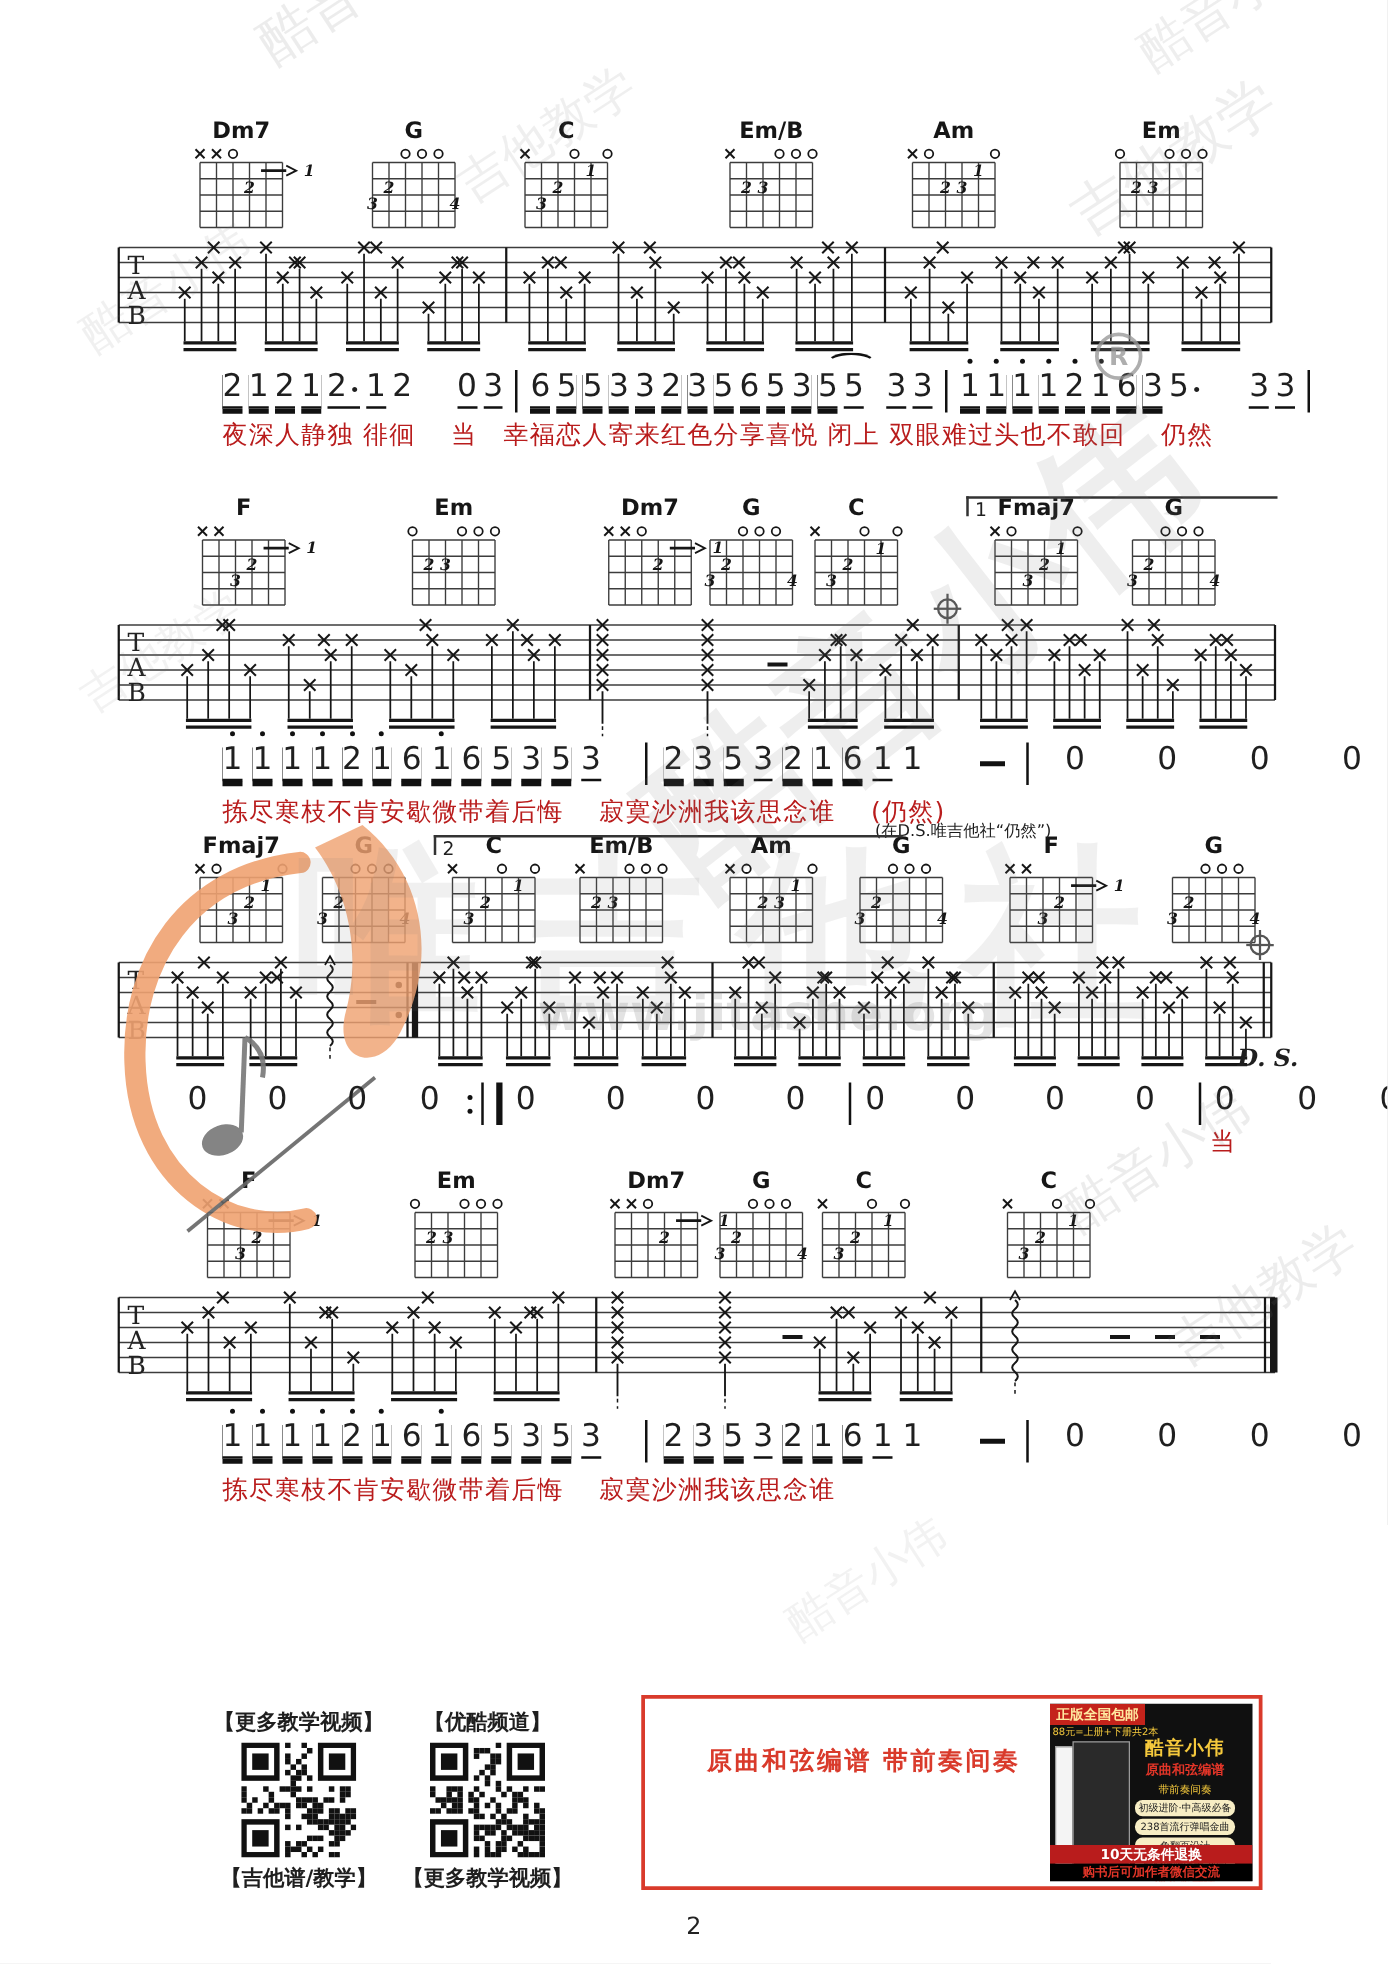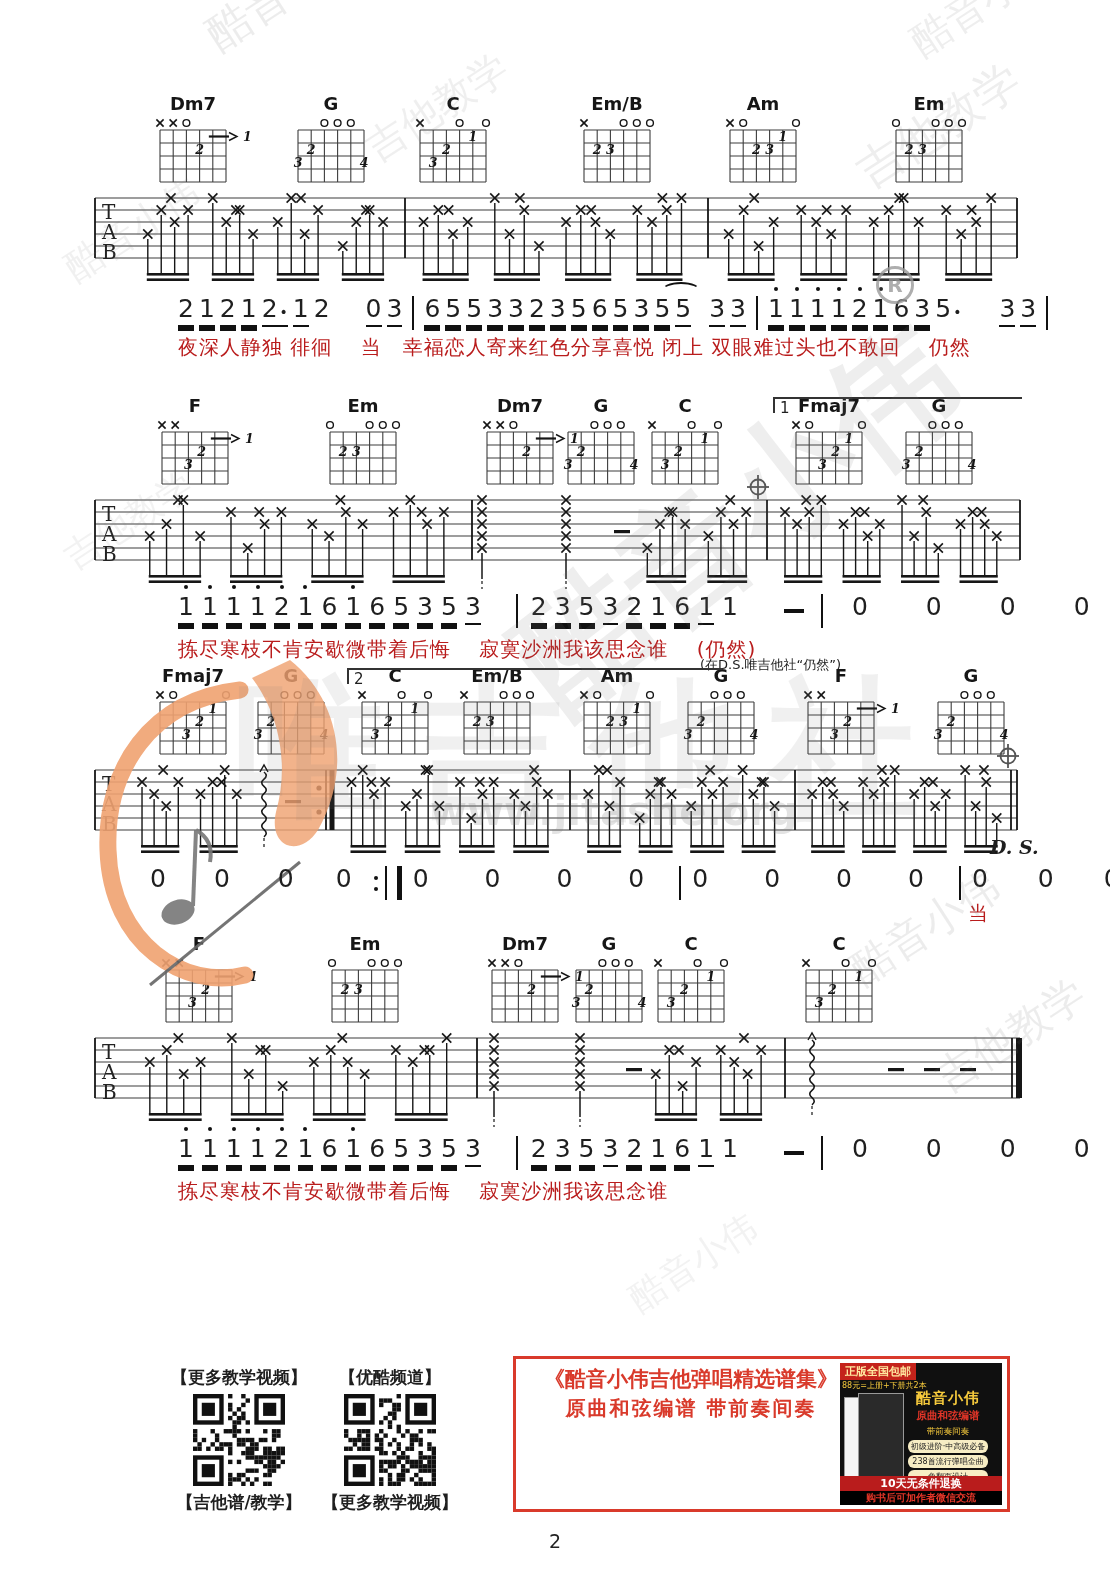--- a/index.html
+++ b/index.html
@@ -1960,21 +1960,20 @@
             <rect x="70.0952380952381" y="8.761904761904763" width="13.142857142857144" height="13.142857142857144" fill="#111"></rect>
             <rect x="0" y="61.33333333333334" width="30.66666666666667" height="30.66666666666667" fill="#111"></rect>
             <rect x="4.380952380952381" y="65.71428571428572" width="21.904761904761905" height="21.904761904761905" fill="#fff"></rect>
             <rect x="8.761904761904763" y="70.0952380952381" width="13.142857142857144" height="13.142857142857144" fill="#111"></rect>
           </svg></div>
         <div class="qrlabel">【更多教学视频】</div>
       </div>
     </div>
 
   <div class="promo">
-    <div class="p-title">《酷音小伟吉他弹唱精选谱集》</div>
     <div class="p-sub">原曲和弦编谱 带前奏间奏</div>
 
     <div class="book-ad">
       <div class="ba-banner">正版全国包邮</div>
       <div class="ba-price">88元=上册+下册共2本</div>
       <div class="ba-books">
           <i></i>
           <i></i>
         </div>
       <div class="ba-col">

